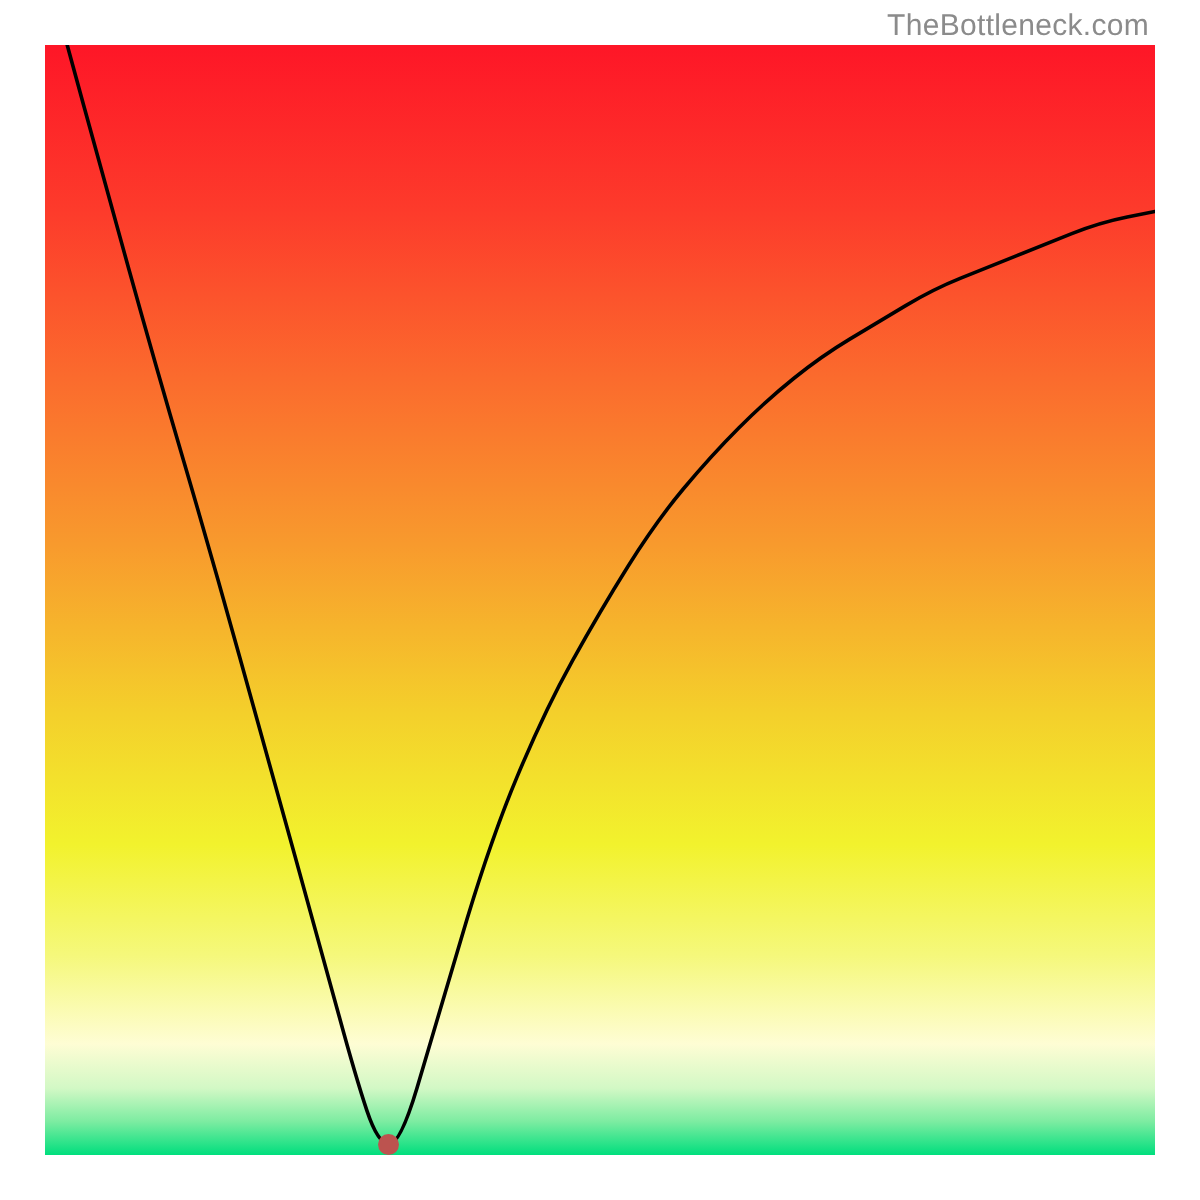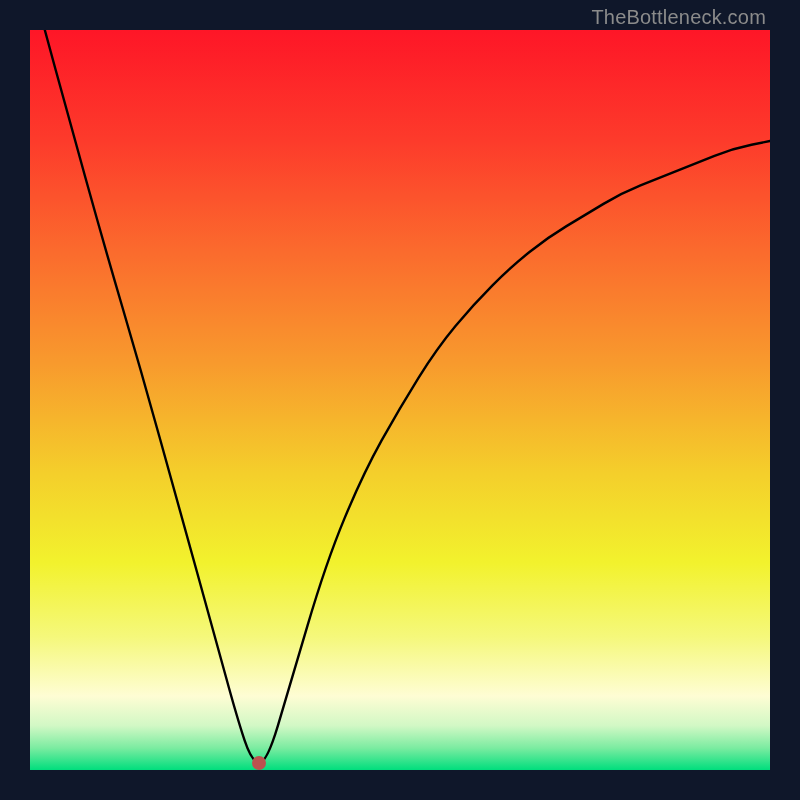--- a/index.html
+++ b/index.html
@@ -8,21 +8,21 @@
     width: 800px;
     height: 800px;
     overflow: hidden;
     font-family: Arial, Helvetica, sans-serif;
     background: #000;
   }
   .frame {
     position: relative;
     width: 800px;
     height: 800px;
-    background: #0f172a;
+    background: #ffffff;
   }
   .plot-area {
     position: absolute;
     left: 30px;
     top: 30px;
     width: 740px;
     height: 740px;
     overflow: hidden;
   }
   .gradient-bg {

